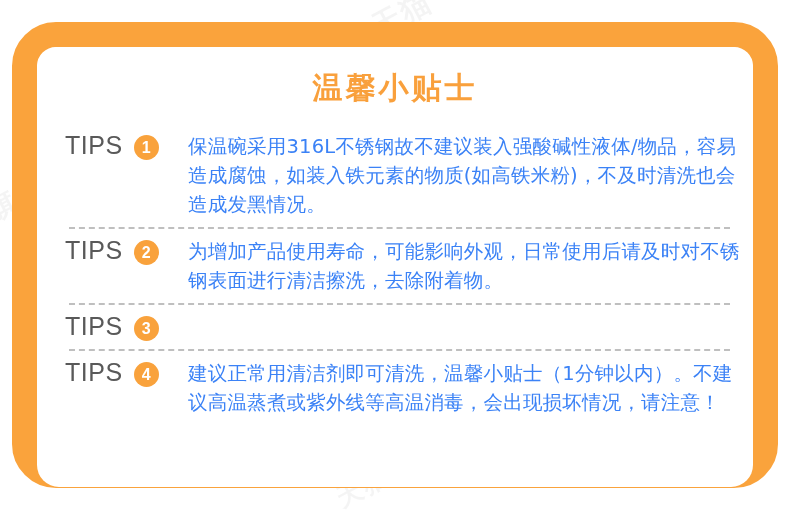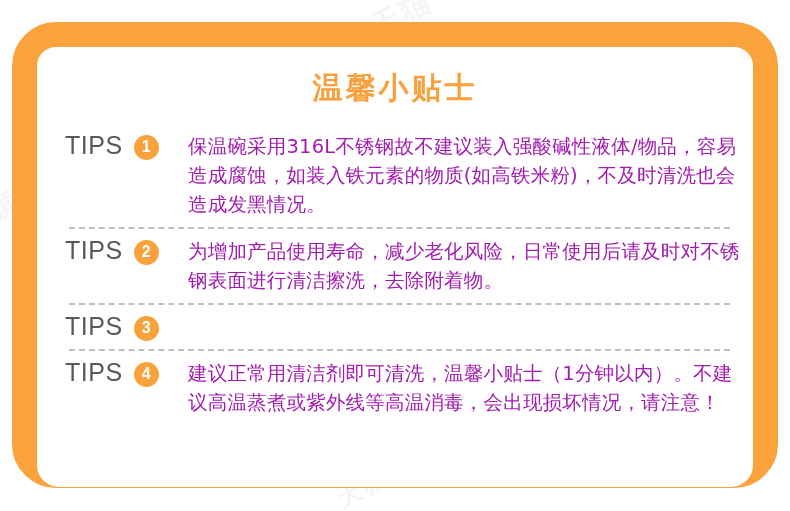--- a/index.html
+++ b/index.html
@@ -86,21 +86,21 @@
   }
 
   .tip-row {
     display: flex;
     align-items: flex-start;
     padding: 7px 0 8px 0;
   }
 
   .tip-label-group {
     display: flex;
-    align-items: center;
+    align-items: flex-end;
     flex: 0 0 auto;
     width: 123px;
   }
 
   .tip-label {
     color: #595959;
     font-size: 25px;
     line-height: 29px;
     letter-spacing: 0.5px;
     font-family: "Liberation Sans", sans-serif;
@@ -118,21 +118,21 @@
     display: flex;
     align-items: center;
     justify-content: center;
     margin-left: 11px;
     margin-top: 3px;
     flex: 0 0 auto;
     font-family: "Liberation Sans", sans-serif;
   }
 
   .tip-text {
-    color: #a21caf;
+    color: #3b82f6;
     font-size: 19.5px;
     line-height: 29px;
     letter-spacing: 0.2px;
     flex: 1 1 auto;
     font-family: "DejaVu Sans", "Liberation Sans", sans-serif;
     padding-top: 1px;
   }
 
   .divider {
     height: 0;
@@ -168,21 +168,21 @@
       <div class="tip-text">保温碗采用316L不锈钢故不建议装入强酸碱性液体/物品，容易造成腐蚀，如装入铁元素的物质(如高铁米粉)，不及时清洗也会造成发黑情况。</div>
     </div>
 
     <div class="divider"></div>
 
     <div class="tip-row">
       <div class="tip-label-group">
         <span class="tip-label">TIPS</span>
         <span class="tip-badge">2</span>
       </div>
-      <div class="tip-text">为增加产品使用寿命，减少老化风险，日常使用后请及时对不锈钢表面进行清洁擦洗，去除附着物。</div>
+      <div class="tip-text">为增加产品使用寿命，可能影响外观，日常使用后请及时对不锈钢表面进行清洁擦洗，去除附着物。</div>
     </div>
 
     <div class="divider"></div>
 
     <div class="tip-row">
       <div class="tip-label-group">
         <span class="tip-label">TIPS</span>
         <span class="tip-badge">3</span>
       </div>
     </div>

